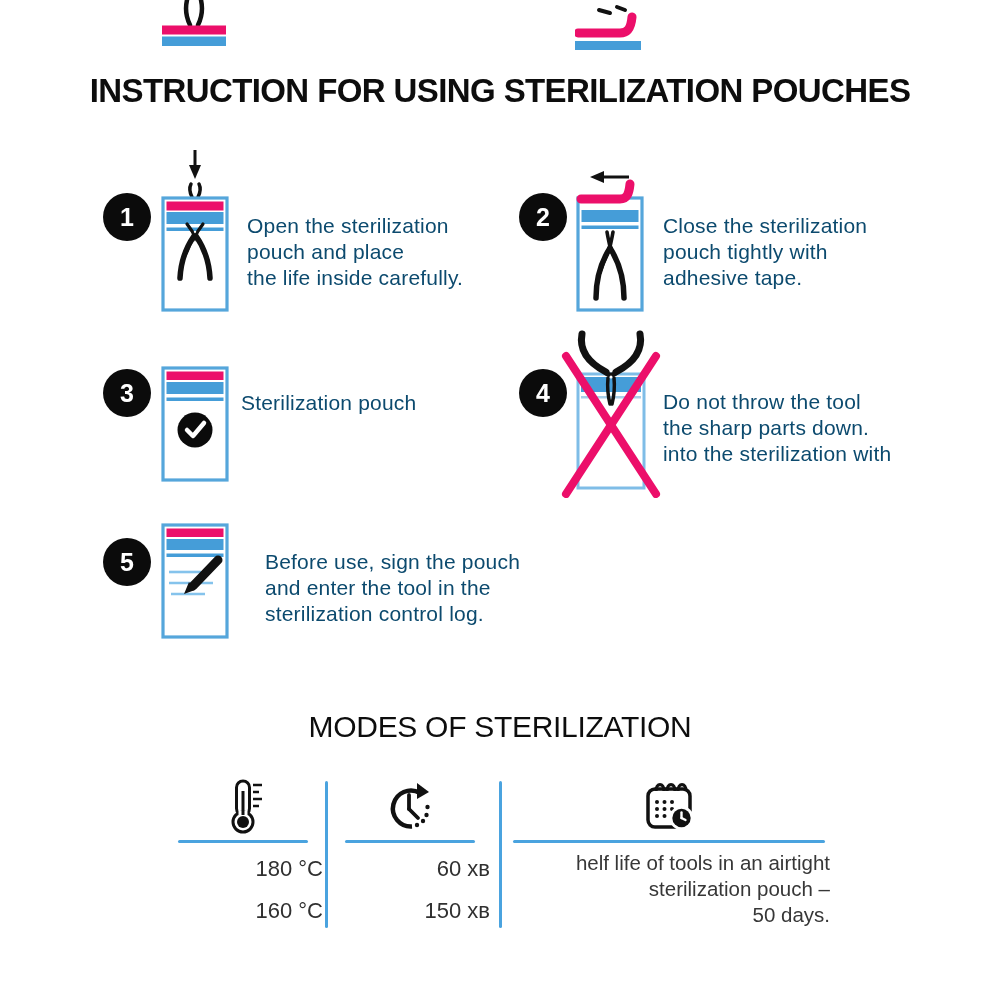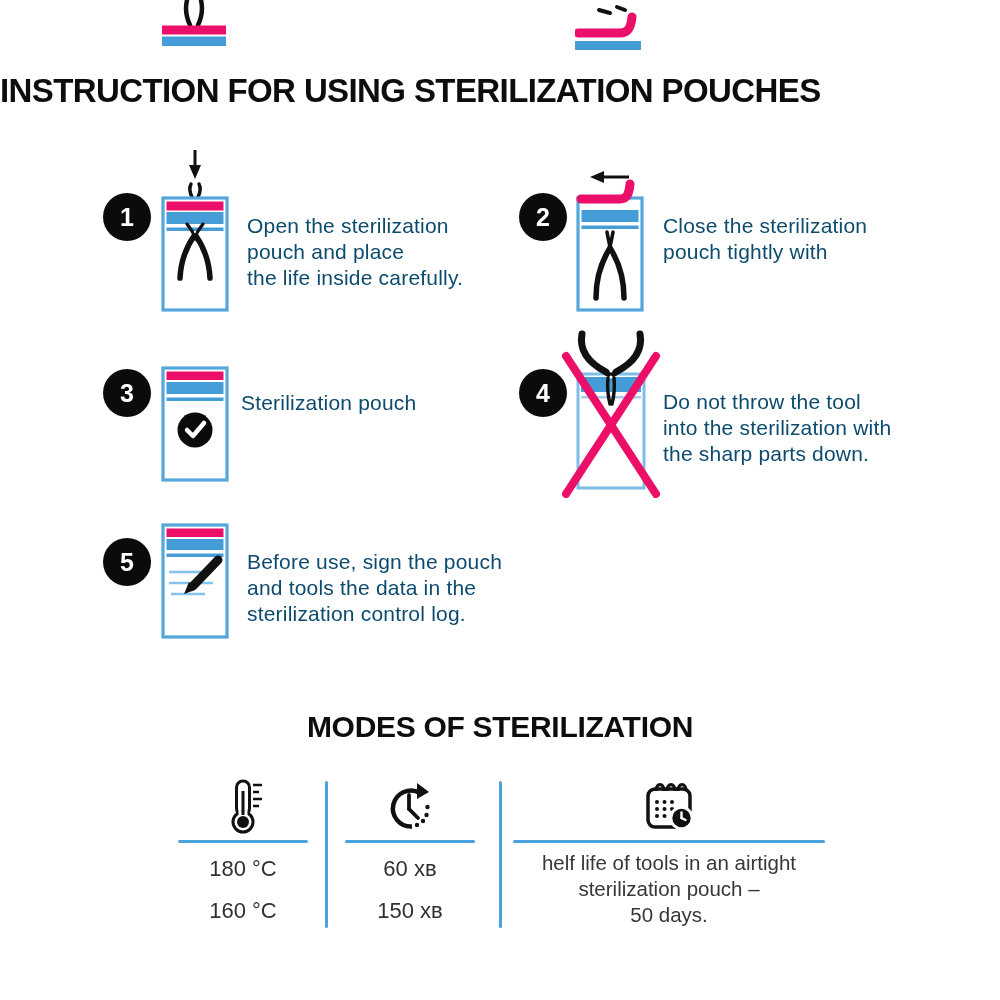--- a/index.html
+++ b/index.html
@@ -1,28 +1,28 @@
 <!DOCTYPE html>
 <html><head>
 <meta charset="utf-8">
 <style>
   html,body{margin:0;padding:0}
   body{width:1000px;height:1000px;background:#ffffff;position:relative;overflow:hidden;
        font-family:"Liberation Sans",sans-serif;color:#373737}
   .abs{position:absolute}
-  #title{position:absolute;left:0;top:72px;width:1000px;margin:0;text-align:left;
+  #title{position:absolute;left:0;top:72px;width:1000px;margin:0;text-align:center;
          font-size:33px;font-weight:800;letter-spacing:-0.6px;color:#0d0d0d}
   #modes-title{position:absolute;left:0;top:710px;width:1000px;margin:0;text-align:center;
-         font-size:30px;font-weight:700;letter-spacing:-0.3px;color:#0d0d0d}
+         font-size:30px;font-weight:400;letter-spacing:-0.3px;color:#0d0d0d}
   .badge{position:absolute;width:48px;height:48px;border-radius:50%;background:#0b0b0b;
          color:#fff;font-size:25px;font-weight:700;display:flex;align-items:center;justify-content:center}
   .sicon{position:absolute}
   .stext{position:absolute;font-size:21px;line-height:26px;letter-spacing:0.2px;color:#0c4a6e}
   .stext span{display:block}
-  .mcol{position:absolute;top:778px;text-align:center}
+  .mcol{position:absolute;top:778px;text-align:right}
   .mcol svg{display:block;margin:0 auto}
   .mline{height:3px;background:#4aa3df;margin:4px auto 0;border-radius:2px}
   .mval{font-size:22px;color:#303030;margin-top:13px}
   .mval + .mval{margin-top:16px}
   .mtext{font-size:20.5px;line-height:26px;color:#373737;margin-top:7px}
   .mtext span{display:block}
   .vdiv{position:absolute;top:781px;width:3px;height:147px;background:#4aa3df;border-radius:2px}
 </style>
 </head>
 <body>
@@ -75,20 +75,21 @@
   <rect x="10.5" y="57.5" width="57" height="3.5" fill="#459DD8"></rect>
   <path d="M36,64 C37,70 38,74 39,79" stroke="#111" stroke-width="3.6" stroke-linecap="round" fill="none"></path>
   <path d="M42,64 C41,70 40,74 39,79" stroke="#111" stroke-width="3.6" stroke-linecap="round" fill="none"></path>
   <path d="M39,80 C30,94 25,110 25,130" stroke="#111" stroke-width="5.5" stroke-linecap="round" fill="none"></path>
   <path d="M39,80 C48,94 53,110 53,130" stroke="#111" stroke-width="5.5" stroke-linecap="round" fill="none"></path>
   <path d="M38,84 L27,112" stroke="#111" stroke-width="1.3"></path>
 </svg>
 <div class="stext" style="left:663px;top:213px">
   <span>Close the sterilization</span>
   <span>pouch tightly with</span>
+  <span>adhesive tape.</span>
 </div>
 
 <div class="badge" style="left:103px;top:369px">3</div>
 <svg class="sicon" style="left:156px;top:362px" width="78" height="124" viewBox="0 0 78 124">
   <rect x="7" y="6" width="64" height="112" fill="#fff" stroke="#55A6DB" stroke-width="3.2"></rect>
   <rect x="10.5" y="9.5" width="57" height="8.5" fill="#EC0F6A"></rect>
   <rect x="10.5" y="20" width="57" height="12" fill="#459DD8"></rect>
   <rect x="10.5" y="35.5" width="57" height="3.5" fill="#459DD8"></rect>
   <circle cx="39" cy="68" r="17.5" fill="#0b0b0b"></circle>
   <path d="M31,68 L37,74 L48,61" stroke="#fff" stroke-width="4.5" fill="none" stroke-linecap="round" stroke-linejoin="round"></path>
@@ -106,39 +107,39 @@
   <path d="M91,8 C94,24 86,36 67,46" stroke="#111" stroke-width="7" stroke-linecap="round" fill="none"></path>
   <path d="M57,46 C59,50 65,50 67,46" stroke="#111" stroke-width="5" fill="none"></path>
   <path d="M59,52 C58,62 59,70 61,78" stroke="#111" stroke-width="3.5" stroke-linecap="round" fill="none"></path>
   <path d="M65,52 C66,62 65,70 63,78" stroke="#111" stroke-width="3.5" stroke-linecap="round" fill="none"></path>
   <circle cx="62" cy="51" r="1.5" fill="#fff"></circle>
   <path d="M17,30 L107,168" stroke="#EC0F6A" stroke-width="8" stroke-linecap="round"></path>
   <path d="M107,30 L17,168" stroke="#EC0F6A" stroke-width="8" stroke-linecap="round"></path>
 </svg>
 <div class="stext" style="left:663px;top:389px">
   <span>Do not throw the tool</span>
+  <span>the sharp parts down.</span>
   <span>into the sterilization with</span>
-  <span>the sharp parts down.</span>
 </div>
 
 <div class="badge" style="left:103px;top:538px">5</div>
 <svg class="sicon" style="left:156px;top:518px" width="84" height="124" viewBox="0 0 84 124">
   <rect x="7" y="7" width="64" height="112" fill="#fff" stroke="#55A6DB" stroke-width="3.2"></rect>
   <rect x="10.5" y="10.5" width="57" height="8.5" fill="#EC0F6A"></rect>
   <rect x="10.5" y="21" width="57" height="11" fill="#459DD8"></rect>
   <rect x="10.5" y="35.5" width="57" height="3.5" fill="#459DD8"></rect>
   <path d="M13,54 H45" stroke="#85C3EC" stroke-width="2.6"></path>
   <path d="M13,65 H57" stroke="#85C3EC" stroke-width="2.6"></path>
   <path d="M15,76 H49" stroke="#85C3EC" stroke-width="2.6"></path>
   <path d="M37,68 L62,42" stroke="#111" stroke-width="9" stroke-linecap="round"></path>
   <polygon points="28,76 39,72 33,64" fill="#111"></polygon>
 </svg>
-<div class="stext" style="left:247px;top:549px">
+<div class="stext" style="left:265px;top:549px">
   <span>Before use, sign the pouch</span>
-  <span>and tools the data in the</span>
+  <span>and enter the tool in the</span>
   <span>sterilization control log.</span>
 </div>
 
 <h2 id="modes-title">MODES OF STERILIZATION</h2>
 
 <div class="mcol" style="left:163px;width:160px">
   <svg width="52" height="58" viewBox="0 0 52 58">
     <rect x="19.5" y="3" width="13" height="34" rx="6.5" fill="none" stroke="#111" stroke-width="3"></rect>
     <circle cx="26" cy="44" r="10" fill="none" stroke="#111" stroke-width="3"></circle>
     <rect x="21.5" y="32.5" width="9" height="7" fill="#fff"></rect>

